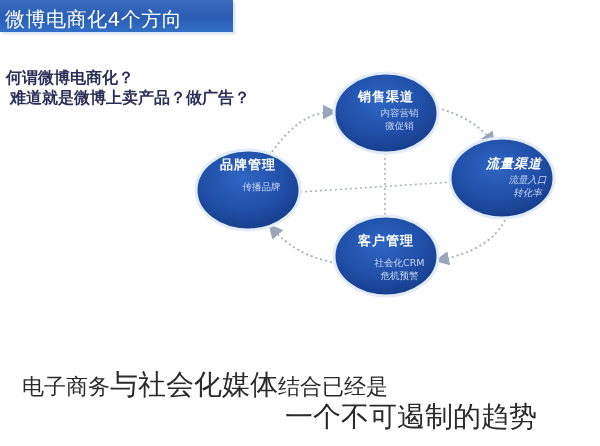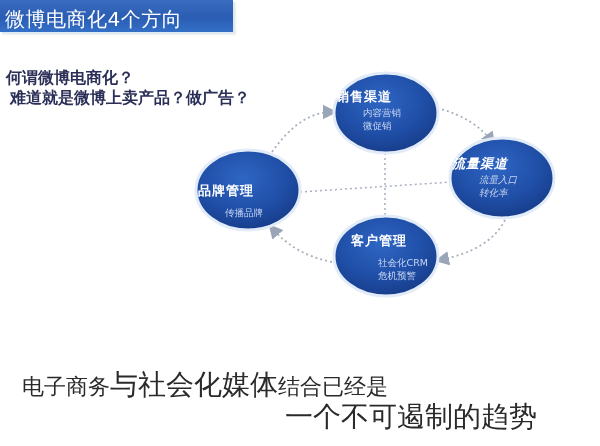--- a/index.html
+++ b/index.html
@@ -6,21 +6,21 @@
   body { width:600px; height:446px; background:#ffffff; position:relative; overflow:hidden;
          font-family:"DejaVu Sans", "Liberation Sans", sans-serif; }
   .title-bar { position:absolute; left:0; top:0; width:233px; height:32px;
                background:linear-gradient(180deg,#3a6cc0 0%,#2a5db3 55%,#3470c8 100%);
                box-shadow:2px 2px 0 #dfe9f4, 3px 3px 2px #e8f2e8; }
   .title-text { position:absolute; left:5px; top:6px; font-size:20px; color:#ffffff; letter-spacing:0.5px; white-space:nowrap; }
   .question { position:absolute; font-size:16px; font-weight:bold; color:#2b2f57; white-space:nowrap; }
   .q1 { left:6px; top:68px; }
   .q2 { left:10px; top:88px; }
   svg.diagram { position:absolute; left:0; top:0; width:600px; height:446px; }
-  .node { position:absolute; color:#fff; }
+  .node { position:absolute; text-align:center; color:#fff; }
   .node .n-title { font-size:13px; font-weight:bold; letter-spacing:1px; white-space:nowrap; }
   .node .n-sub { font-size:9.5px; color:#c9d6f0; line-height:13px; white-space:nowrap;padding-left:27px; }
   .slogan { position:absolute; color:#2a2a2a; white-space:nowrap; font-weight:300;margin-top:32px; }
   .s1 { left:22px; top:334px; font-size:22px; }
   .s1 .big { font-size:28px; }
   .s2 { left:285px; top:366px; font-size:28px;font-family:Liberation Serif, serif; }
 </style>
 </head>
 <body>
 
@@ -62,27 +62,27 @@
   <div class="n-sub">内容营销</div>
   <div class="n-sub">微促销</div>
 </div>
 
 <div class="node" style="left:452px; top:155px; width:124px;font-style:italic;">
   <div class="n-title">流量渠道</div>
   <div class="n-sub">流量入口</div>
   <div class="n-sub">转化率</div>
 </div>
 
-<div class="node" style="left:198px; top:182px; width:100px;">
+<div class="node" style="left:198px; top:156px; width:100px;">
   <div class="n-title">品牌管理</div>
   <div style="height:6px"></div>
   <div class="n-sub">传播品牌</div>
 </div>
 
-<div class="node" style="left:336px; top:232px; width:100px;margin-left:15px;">
+<div class="node" style="left:336px; top:232px; width:100px;">
   <div class="n-title">客户管理</div>
   <div style="height:6px"></div>
   <div class="n-sub">社会化CRM</div>
   <div class="n-sub">危机预警</div>
 </div>
 
 <div class="slogan s1">
   <span>电子商务</span><span class="big">与社会化媒体</span><span>结合已经是</span>
 </div>
 <div class="slogan s2">一个不可遏制的趋势</div>

